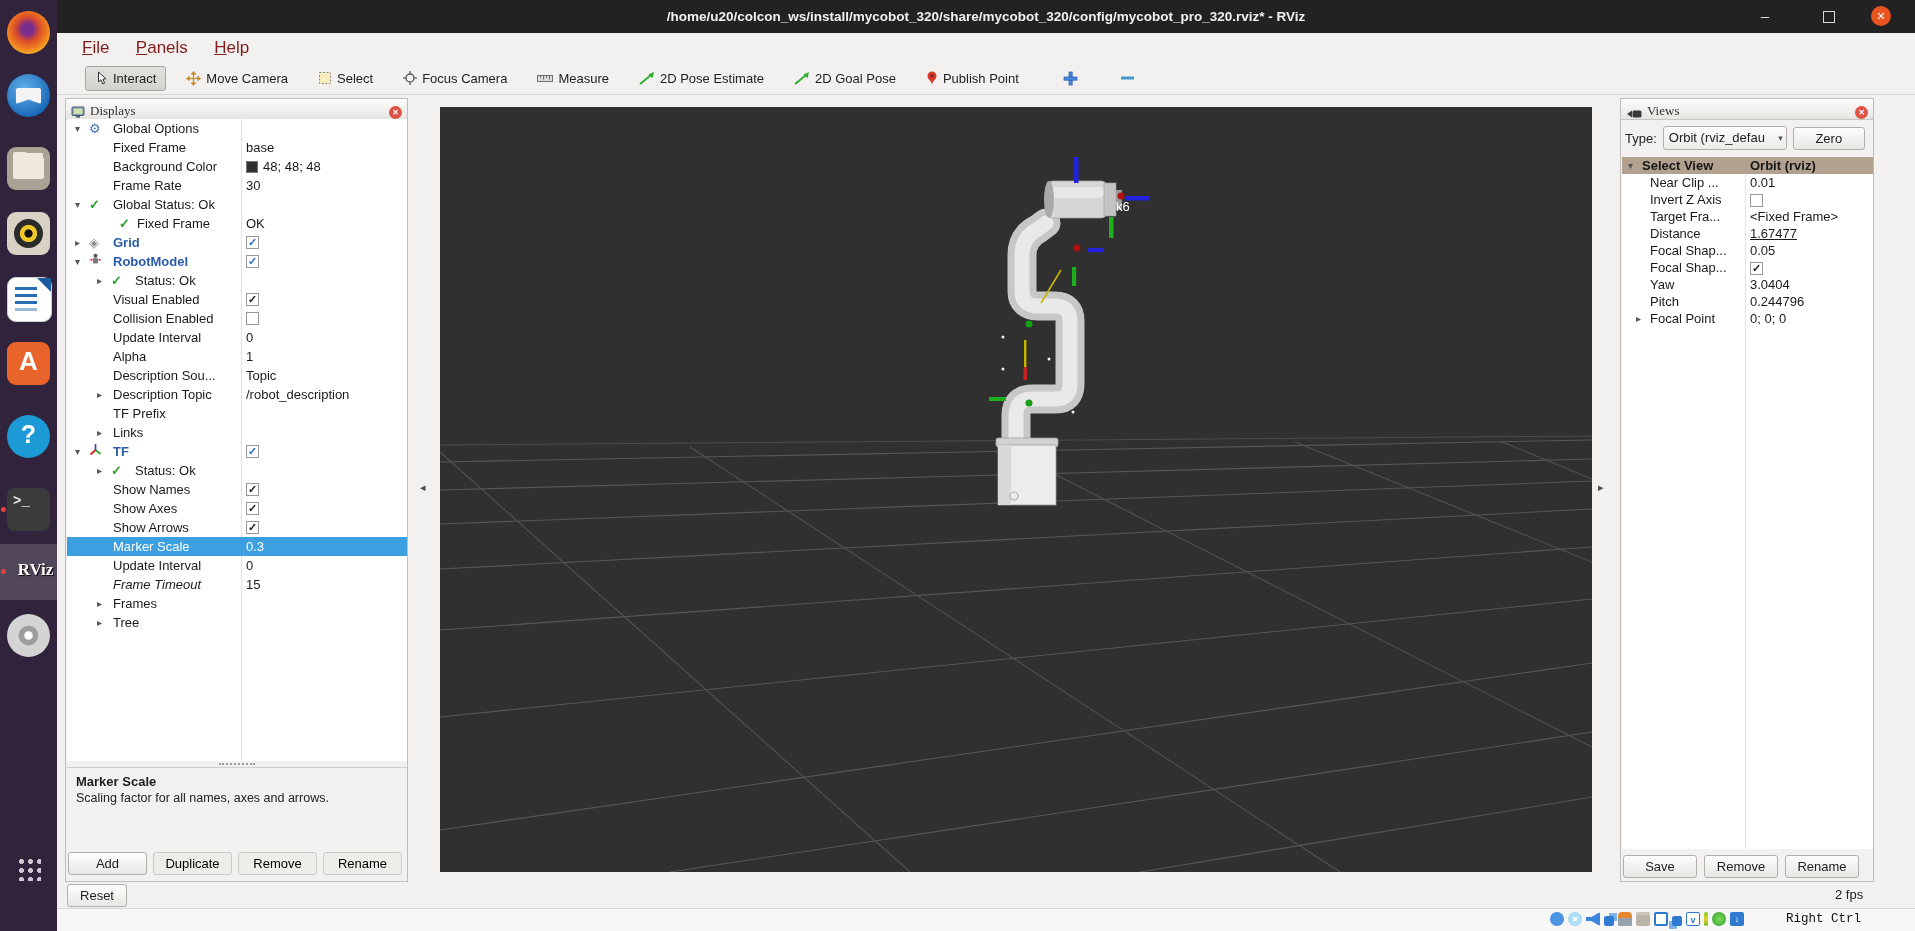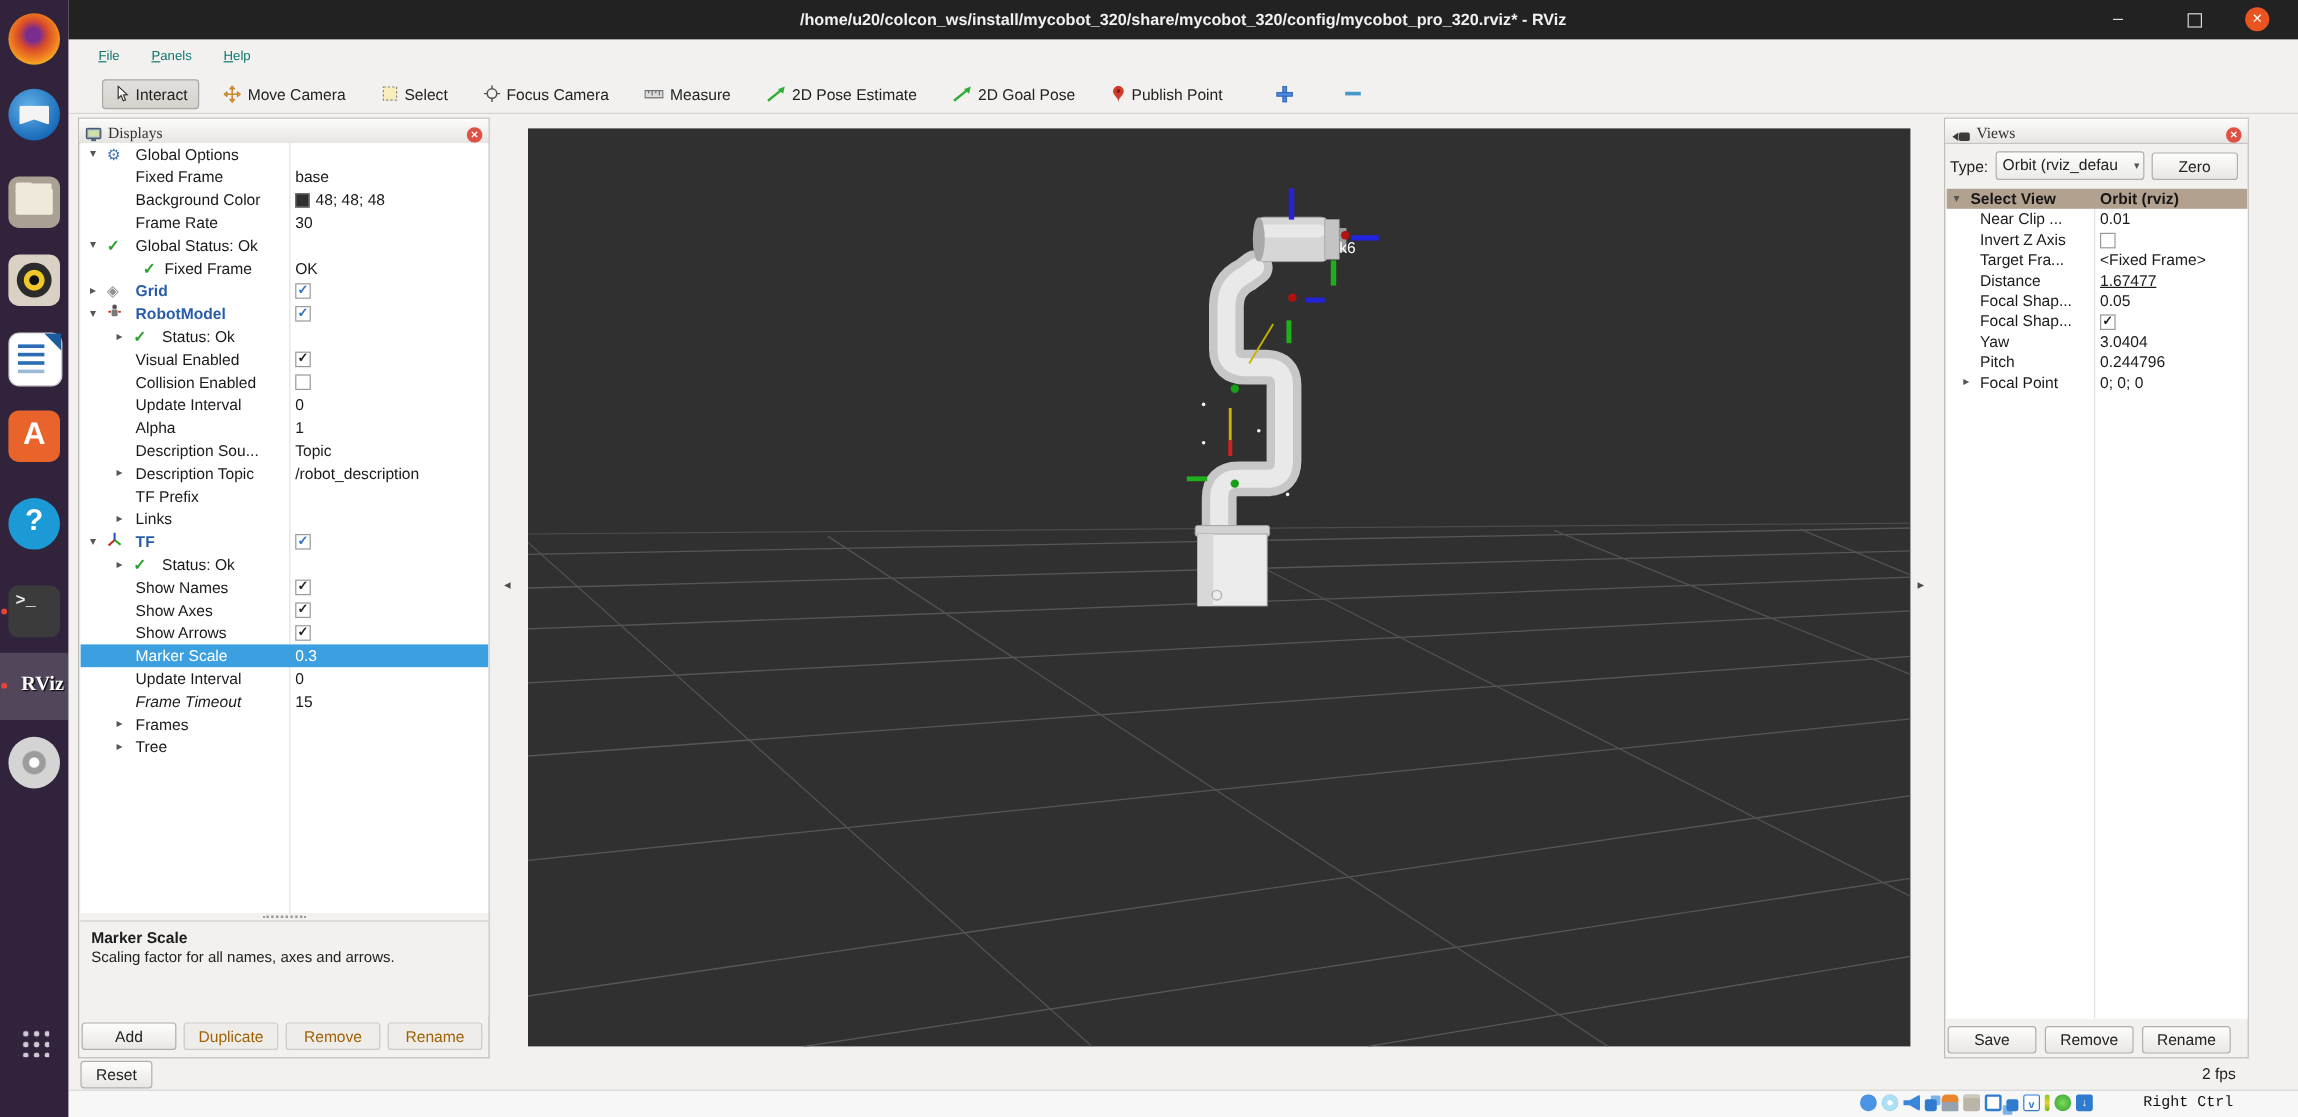--- a/index.html
+++ b/index.html
@@ -33,21 +33,21 @@
   .ic-appgrid{background:radial-gradient(#cfc9d4 2.2px,transparent 2.6px);background-size:9px 9px;background-position:2px 2px;width:26px;height:26px;border-radius:0;}
 
   
   .titlebar{position:absolute;left:57px;top:0;width:1858px;height:33px;background:#222;color:#f1f1f1;z-index:4;}
   .titlebar .title{position:absolute;left:0;right:0;top:0;line-height:33px;text-align:center;font-size:13.5px;font-weight:bold;}
   .win-min{position:absolute;right:140px;top:3px;width:20px;line-height:26px;text-align:center;color:#ddd;font-size:15px;}
   .win-restore{position:absolute;right:80px;top:11px;width:10px;height:10px;border:1.5px solid #d8d8d8;}
   .win-close{position:absolute;right:24px;top:6px;width:20px;height:20px;border-radius:50%;background:#e95420;color:#fff;text-align:center;line-height:20px;font-size:11px;}
 
   .menubar{position:absolute;left:57px;top:33px;width:1858px;height:29px;background:#f2f1ef;z-index:4;}
-  .menu-item{display:inline-block;padding:0 11px;line-height:29px;font-size:11px;color:#0f766e;}
+  .menu-item{display:inline-block;padding:0 11px;line-height:29px;font-size:17px;color:#7f1d1d;}
   .menubar{padding-left:14px;box-sizing:border-box;}
 
   .toolbar{position:absolute;left:57px;top:62px;width:1858px;height:33px;background:#f2f1ef;border-bottom:1px solid #d8d6d3;display:flex;align-items:center;padding-left:28px;box-sizing:border-box;z-index:4;}
   .tool-btn{display:flex;align-items:center;gap:5px;padding:4px 9px;margin-right:10px;font-size:13px;color:#222;border:1px solid transparent;border-radius:3px;white-space:nowrap;}
   .tool-btn.active{background:linear-gradient(#e2e0dd,#d5d2ce);border:1px solid #a9a6a2;}
   .tool-btn svg{display:block;}
   .tool-plusminus{margin-left:14px;margin-right:8px;}
 
   
   .main-bg{position:absolute;left:57px;top:95px;width:1858px;height:813px;background:#f2f1ef;}
@@ -73,21 +73,21 @@
   .cb.dark{color:#222;}
   .swatch{position:absolute;top:4px;width:12px;height:12px;border:1px solid #777;box-sizing:border-box;}
 
   .desc-split{position:absolute;left:0;right:0;height:6px;background:#f2f1ef;}
   .desc-split::after{content:"";position:absolute;left:50%;top:2px;width:36px;margin-left:-18px;border-top:2px dotted #9a9a9a;}
   .desc-box{position:absolute;background:#f2f1ef;border-top:1px solid #cfcdca;padding:6px 9px;box-sizing:border-box;}
   .desc-title{font-size:13px;font-weight:bold;color:#1d1d1d;}
   .desc-text{font-size:12.5px;color:#222;margin-top:2px;}
 
   .btn{display:inline-block;background:linear-gradient(#fdfdfc,#e9e7e4);border:1px solid #b2afaa;border-radius:3px;font-size:13px;color:#222;text-align:center;height:23px;line-height:22px;box-sizing:border-box;}
-  .btn.disabled{color:#a16207;border-color:#cdcac5;background:#efedea;}
+  .btn.disabled{color:#000000;border-color:#cdcac5;background:#efedea;}
 
   .viewport{position:absolute;left:440px;top:107px;width:1152px;height:765px;background:#303030;}
   .vp-arrow{position:absolute;font-size:11px;color:#4c4c4c;z-index:3;}
 
   .statusrow-reset{position:absolute;left:67px;top:884px;width:60px;}
   .fps{position:absolute;left:1835px;top:887px;font-size:13px;color:#222;}
 
   
   .vbox-bar{position:absolute;left:57px;top:908px;width:1858px;height:23px;background:#f7f7f7;border-top:1px solid #d4d4d4;box-sizing:border-box;}
   .tray{position:absolute;left:1493px;top:3px;display:flex;gap:4px;align-items:center;}

